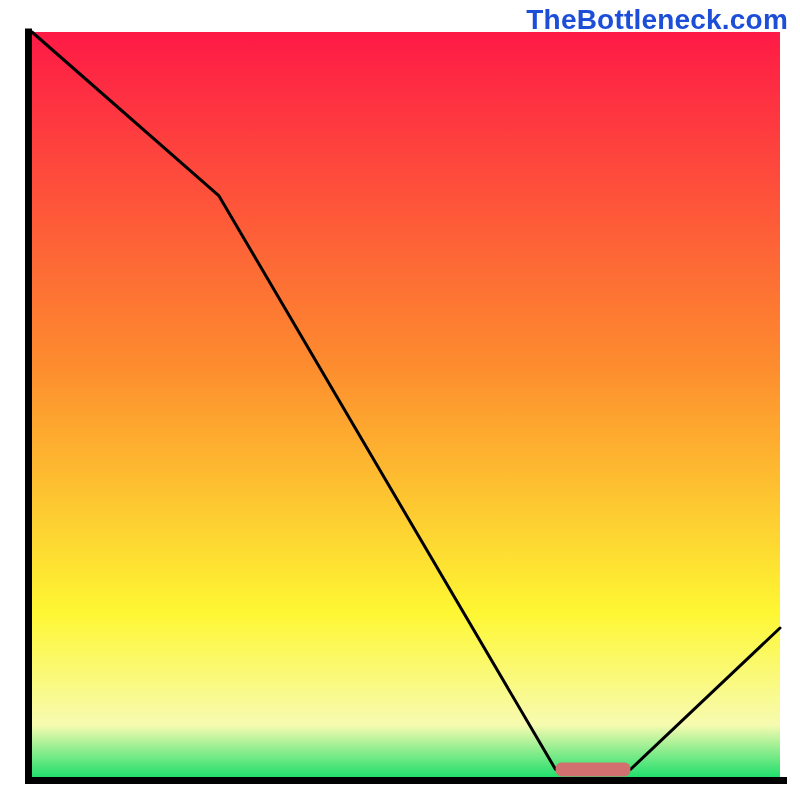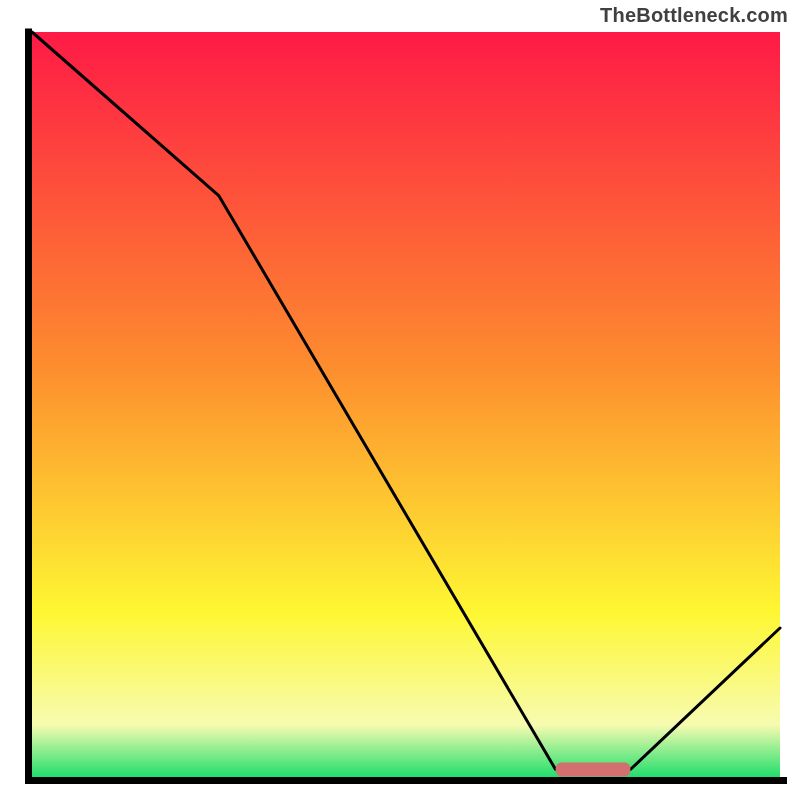--- a/index.html
+++ b/index.html
@@ -13,23 +13,23 @@
   }
   .stage {
     position: relative;
     width: 800px;
     height: 800px;
   }
   .watermark {
     position: absolute;
     top: 4px;
     right: 12px;
-    font-size: 20px;
+    font-size: 28px;
     font-weight: bold;
-    color: #404040;
+    color: #1d4ed8;
     letter-spacing: 0.2px;
     user-select: none;
   }
   svg {
     display: block;
     position: absolute;
     left: 0;
     top: 0;
   }
 </style>

